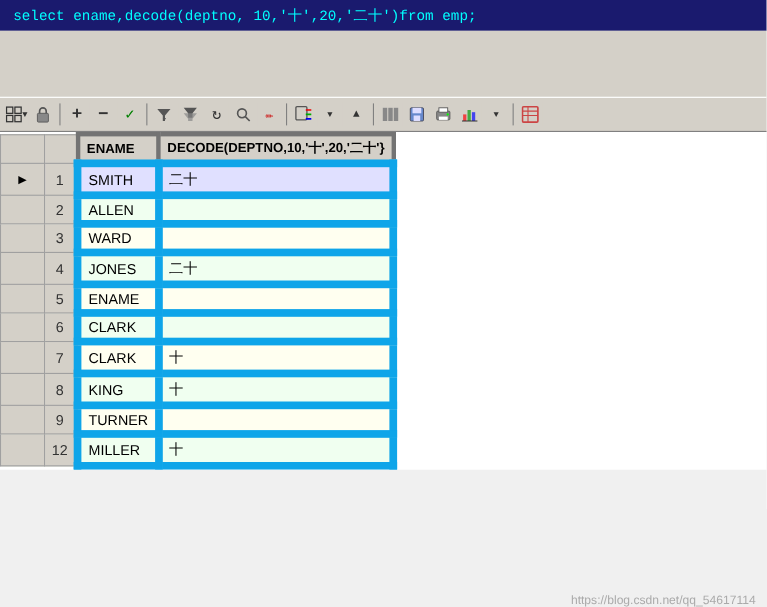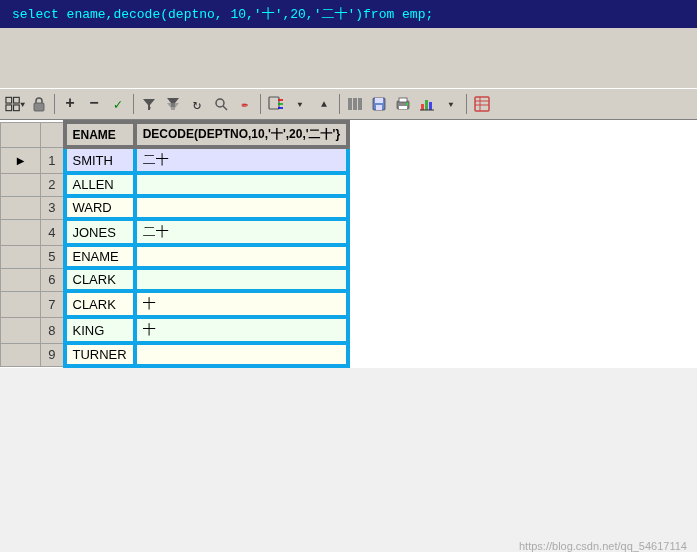--- a/index.html
+++ b/index.html
@@ -79,21 +79,21 @@
       border: 4px solid #737373;
       padding: 2px 6px;
       text-align: left;
       font-weight: bold;
       font-size: 12px;
       white-space: nowrap;
       min-width: 40px;
     }
 
     tbody td {
-      border: 4px solid #0ea5e9;
+      border: 7px solid #0ea5e9;
       padding: 2px 6px;
       white-space: nowrap;
     }
 
     
     .row-num {
       background: #d4d0c8;
       text-align: center;
       font-weight: normal;
       color: #333;
@@ -314,19 +314,25 @@
           <td class="row-num">8</td>
           <td>KING</td>
           <td>十</td>
         </tr>
         <tr class="row-odd">
           <td class="row-indicator"></td>
           <td class="row-num">9</td>
           <td>TURNER</td>
           <td></td>
         </tr>
+        <tr class="row-even">
+          <td class="row-indicator"></td>
+          <td class="row-num">12</td>
+          <td>MILLER</td>
+          <td>十</td>
+        </tr>
       </tbody>
   </table>
 </div>
 
 <div class="watermark">
   <span>https://blog.csdn.net/qq_54617114</span>
 </div>
 
 </body></html>

